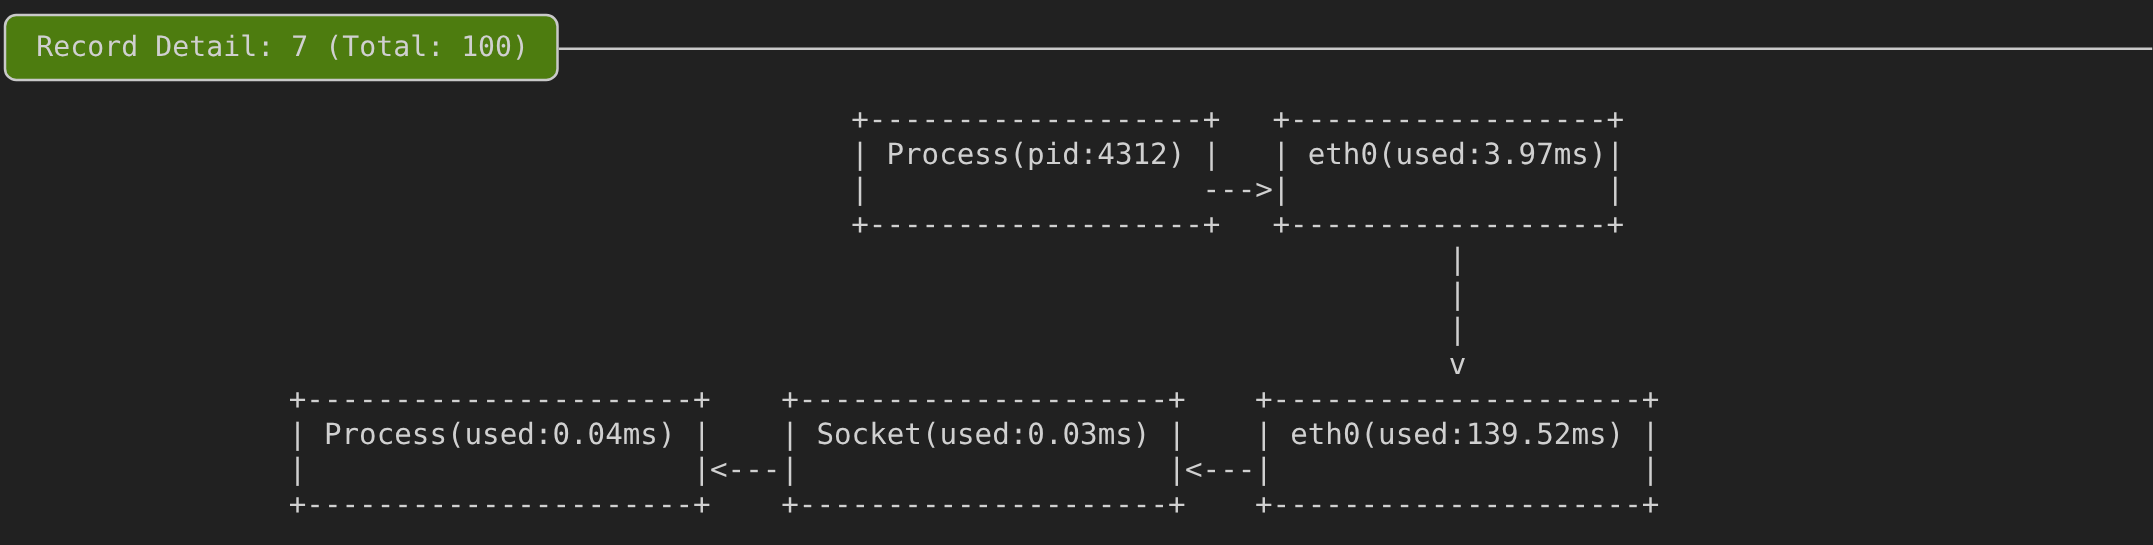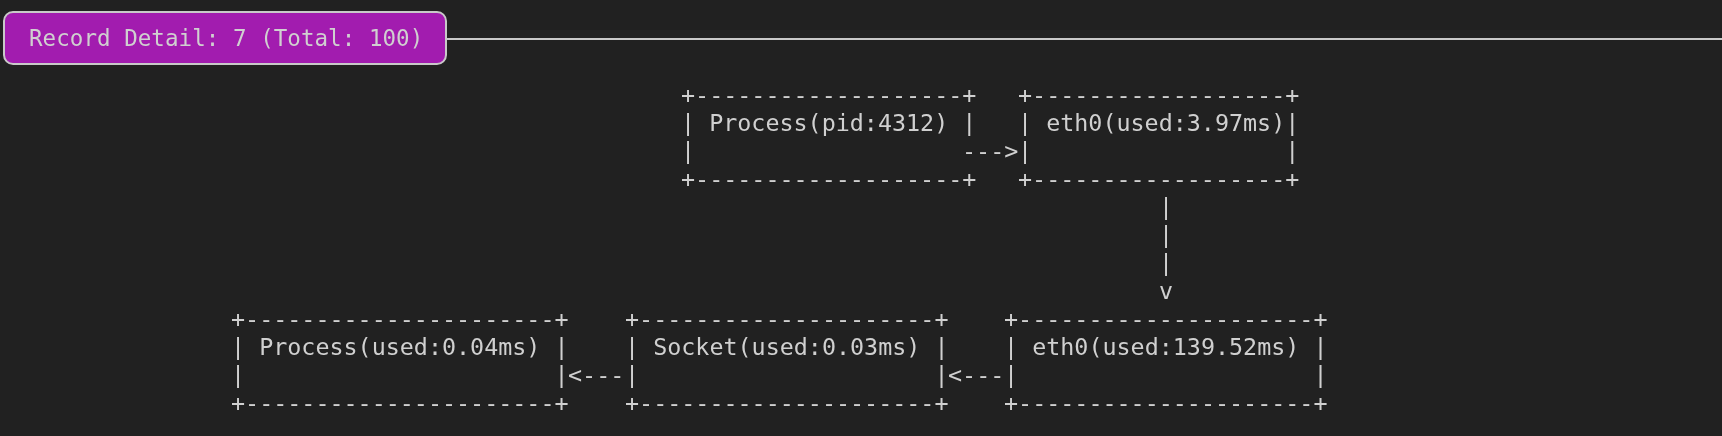--- a/index.html
+++ b/index.html
@@ -22,21 +22,21 @@
     width: 444px;
     height: 54px;
     box-sizing: border-box;
     border: 2px solid #c9c9c9;
     border-radius: 10px;
     display: flex;
     align-items: center;
     padding-left: 24px;
     font-size: 22.5px;
     letter-spacing: 0.05px;
-    background: #a21caf;
+    background: #4d7c0f;
     z-index: 2;
   }
   .header-rule {
     position: absolute;
     left: 447px;
     top: 38px;
     width: 1275px;
     height: 2px;
     background: #c9c9c9;
     z-index: 1;

